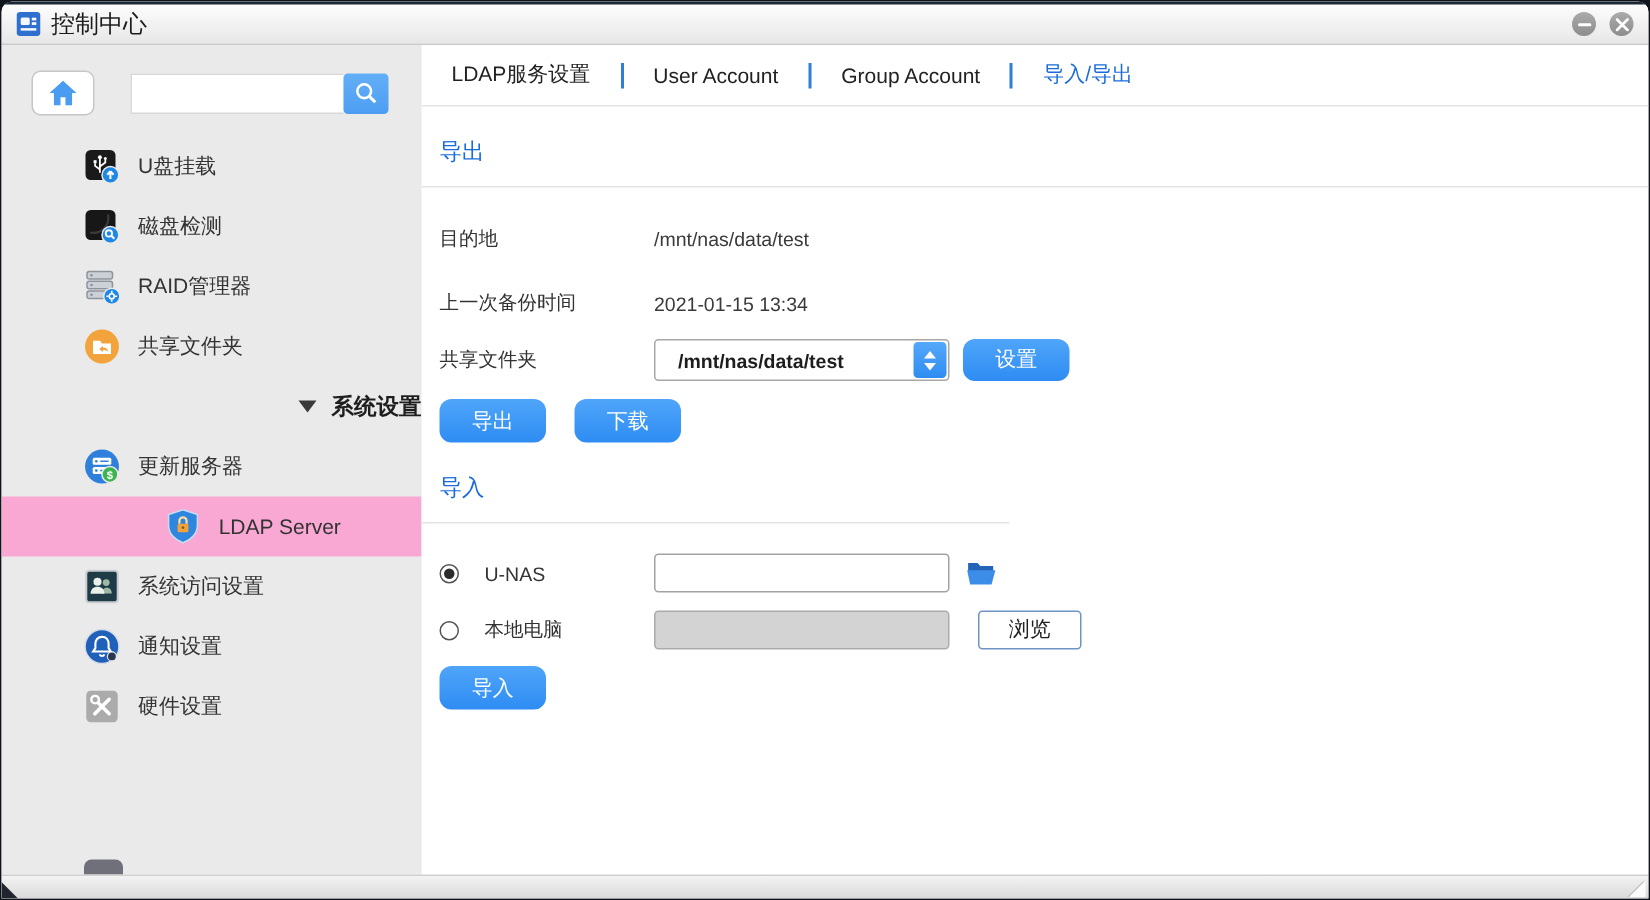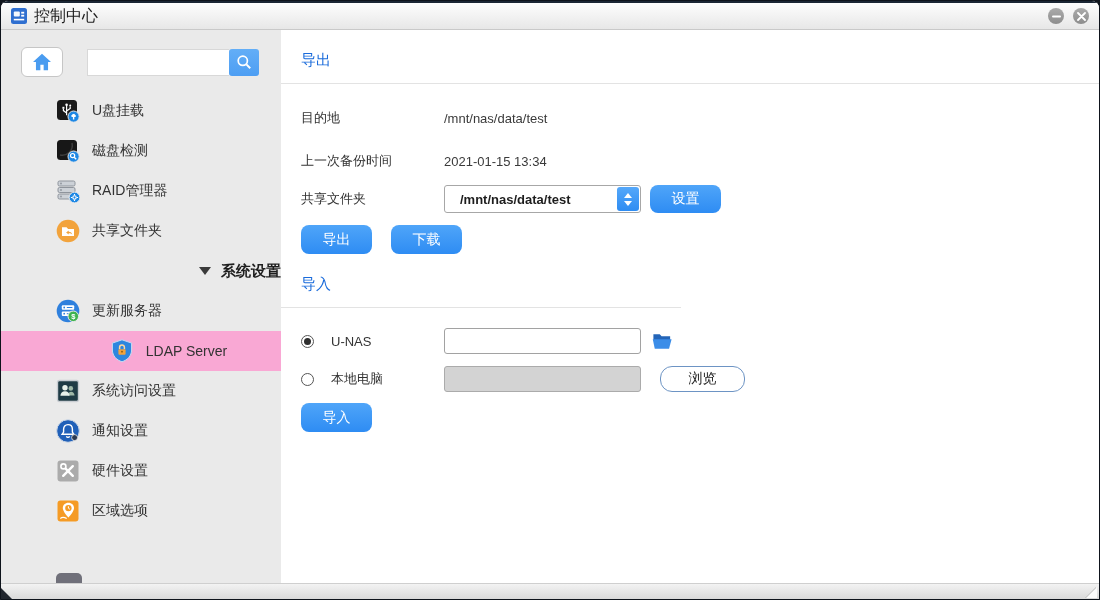--- a/index.html
+++ b/index.html
@@ -29,21 +29,21 @@
   .tri-down { width:0; height:0; border-left:6px solid transparent; border-right:6px solid transparent; border-top:8px solid #3a3a3a; }
   .section-header .sh-label { font-size:15px; font-weight:bold; color:#1e1e1e; }
   .partial-icon { position:absolute; left:55px; bottom:-16px; width:26px; height:26px; border-radius:5px; background:#70707a; }
 
   
   .content { flex:1; background:#fff; display:flex; flex-direction:column; min-width:0; }
   .tabs { height:40px; flex:0 0 40px; display:flex; align-items:center; padding-left:20px; border-bottom:1px solid #e4e4e4; font-size:14px; color:#222; }
   .tab { cursor:pointer; white-space:nowrap; }
   .tab.active { color:#1a6bdb; }
   .tab-sep { width:2px; height:17px; background:#2e7fd9; margin:0 20px; }
-  .pane { flex:1; padding:0 20px; overflow:hidden; }
+  .pane { flex:1; padding:0 12px; overflow:hidden; }
 
   .section-title { color:#1a6bdb; font-size:15px; margin:21px 0 13px; }
   .hr-full { border:0; border-top:1px solid #e3e3e3; margin:0 -20px; }
   .hr-import { border:0; border-top:1px solid #e3e3e3; margin:0 0 0 -20px; width:400px; }
 
   .frow { display:flex; align-items:center; font-size:13px; color:#333; }
   .flabel { width:143px; flex:0 0 143px; }
   .fvalue { color:#3a3a3a; }
   .row-dest { margin-top:24px; height:20px; }
   .row-last { margin-top:23px; height:20px; }
@@ -61,21 +61,21 @@
   .btn-settings { margin-left:9px; height:28px; }
   .btn-row { margin-top:12px; display:flex; gap:19px; }
 
   .radio-cell { width:143px; flex:0 0 143px; display:flex; align-items:center; gap:17px; cursor:pointer; }
   .radio { width:13px; height:13px; box-sizing:border-box; border-radius:50%; border:1px solid #555; background:#fff; display:inline-flex; align-items:center; justify-content:center; flex:0 0 13px; }
   .radio.on::after { content:''; width:7px; height:7px; border-radius:50%; background:#2d2d2d; }
 
   .text-input { width:197px; height:26px; box-sizing:border-box; border:1px solid #a2a2a2; border-radius:3px; padding:0 7px; font-size:13px; outline:none; font-family:inherit; }
   .text-input.disabled { background:#d3d3d3; border-color:#ababab; }
   .folder-link { margin-left:10px; display:flex; cursor:pointer; }
-  .btn-browse { margin-left:19px; width:85px; height:26px; background:#fff; border:1px solid #6d94c4; border-radius:12px; font-size:14px; color:#222; cursor:pointer; font-family:inherit; }
+  .btn-browse { margin-left:19px; width:69px; height:26px; background:#fff; border:1px solid #6d94c4; border-radius:3px; font-size:14px; color:#222; cursor:pointer; font-family:inherit; }
 
   
   .statusbar { height:15px; flex:0 0 15px; background:linear-gradient(#f3f3f3,#d9d9d9); border-top:1px solid #cfcfcf; position:relative; }
   .grip-left { position:absolute; left:0; bottom:0; width:0; height:0; border-bottom:11px solid #20252d; border-right:11px solid transparent; }
   .grip-right { position:absolute; right:2px; bottom:1px; width:0; height:0; border-bottom:11px solid #fbfbfb; border-left:11px solid transparent; filter:drop-shadow(-1px 0 0 #b9b9b9); cursor:nwse-resize; }
 </style>
 </head>
 <body>
 
 <div class="window">
@@ -257,38 +257,35 @@
                 <rect x="2.5" y="2.5" width="21" height="21" rx="3" fill="#ababab"></rect>
                 <g stroke="#fff" stroke-width="2.4" stroke-linecap="round">
                   <line x1="8.6" y1="8.6" x2="17.8" y2="17.8"></line>
                   <line x1="17.8" y1="8.2" x2="8.2" y2="17.8"></line>
                 </g>
                 <circle cx="8.4" cy="8.4" r="2.5" fill="#ababab" stroke="#fff" stroke-width="1.6"></circle>
               </svg>
           </span>
           <span>硬件设置</span>
         </div>
-        <div class="menu-item">
-          <span class="mi-icon">
-            <svg width="26" height="26" viewBox="0 0 26 26">
-                <rect x="2.5" y="2.5" width="21" height="21" rx="3" fill="#f59b25"></rect>
-                <path d="M13.4 4.8 c3.3 0 5.6 2.3 5.6 5.3 c0 3.9-5.6 9.4-5.6 9.4 s-5.6-5.5-5.6-9.4 C7.8 7.1 10.1 4.8 13.4 4.8 Z" fill="#fff"></path>
-                <circle cx="13.4" cy="10.1" r="3.2" fill="#f59b25"></circle>
-                <path d="M13.4 8.3 v1.9 l1.5 1" stroke="#fff" stroke-width="1" fill="none"></path>
-                <path d="M5.3 20.4 c2.2-1.6 4.4-1 6.4.2" stroke="#fff" stroke-width="1.2" fill="none"></path>
-              </svg>
-          </span>
-          <span>区域选项</span>
-        </div>
       </div>
 
       <div class="partial-icon"></div>
     </aside>
 
     <section class="content">
+      <div class="tabs">
+        <span class="tab">LDAP服务设置</span>
+        <span class="tab-sep"></span>
+        <span class="tab">User Account</span>
+        <span class="tab-sep"></span>
+        <span class="tab">Group Account</span>
+        <span class="tab-sep"></span>
+        <span class="tab active">导入/导出</span>
+      </div>
 
       <div class="pane">
 
         <div class="section-title">导出</div>
         <hr class="hr-full">
 
         <div class="frow row-dest">
           <span class="flabel">目的地</span>
           <span class="fvalue">/mnt/nas/data/test</span>
         </div>

